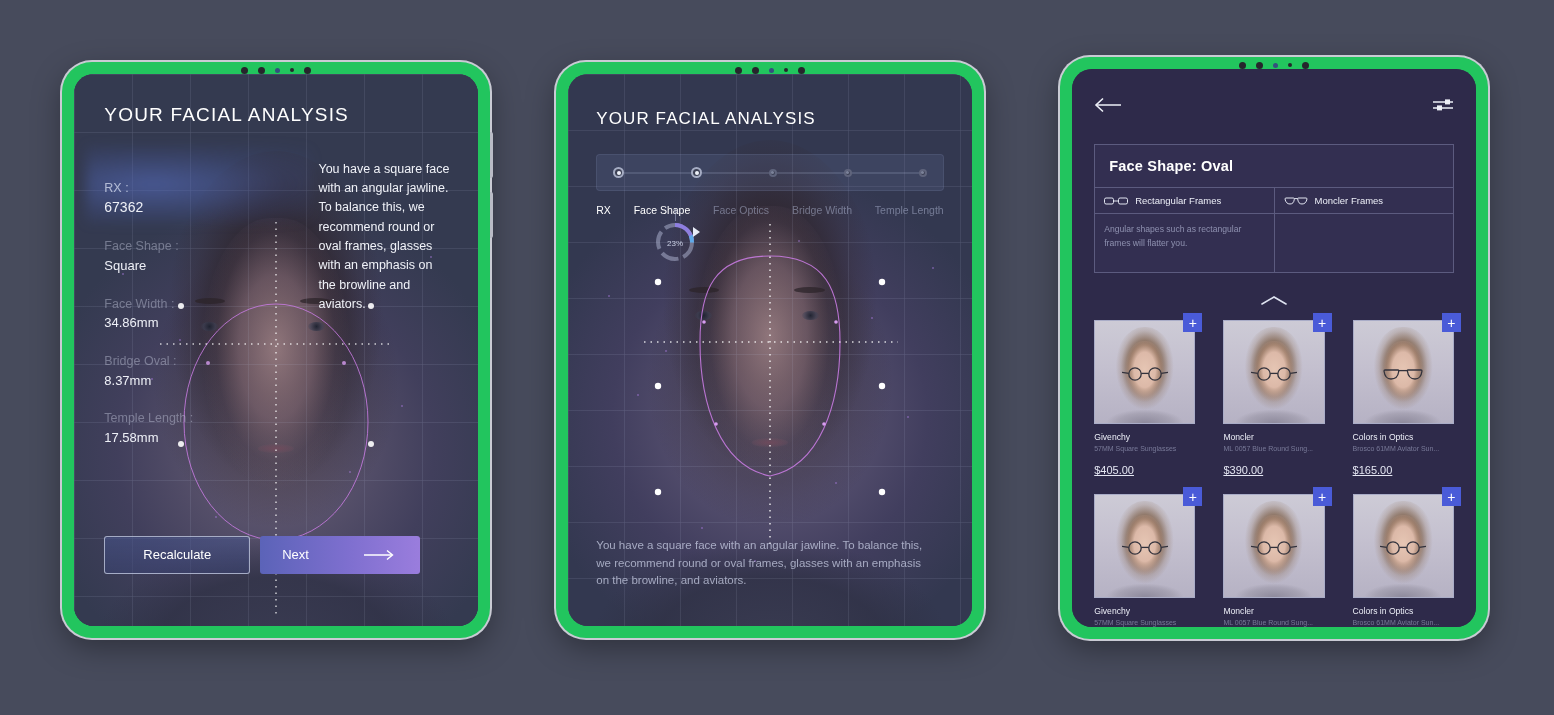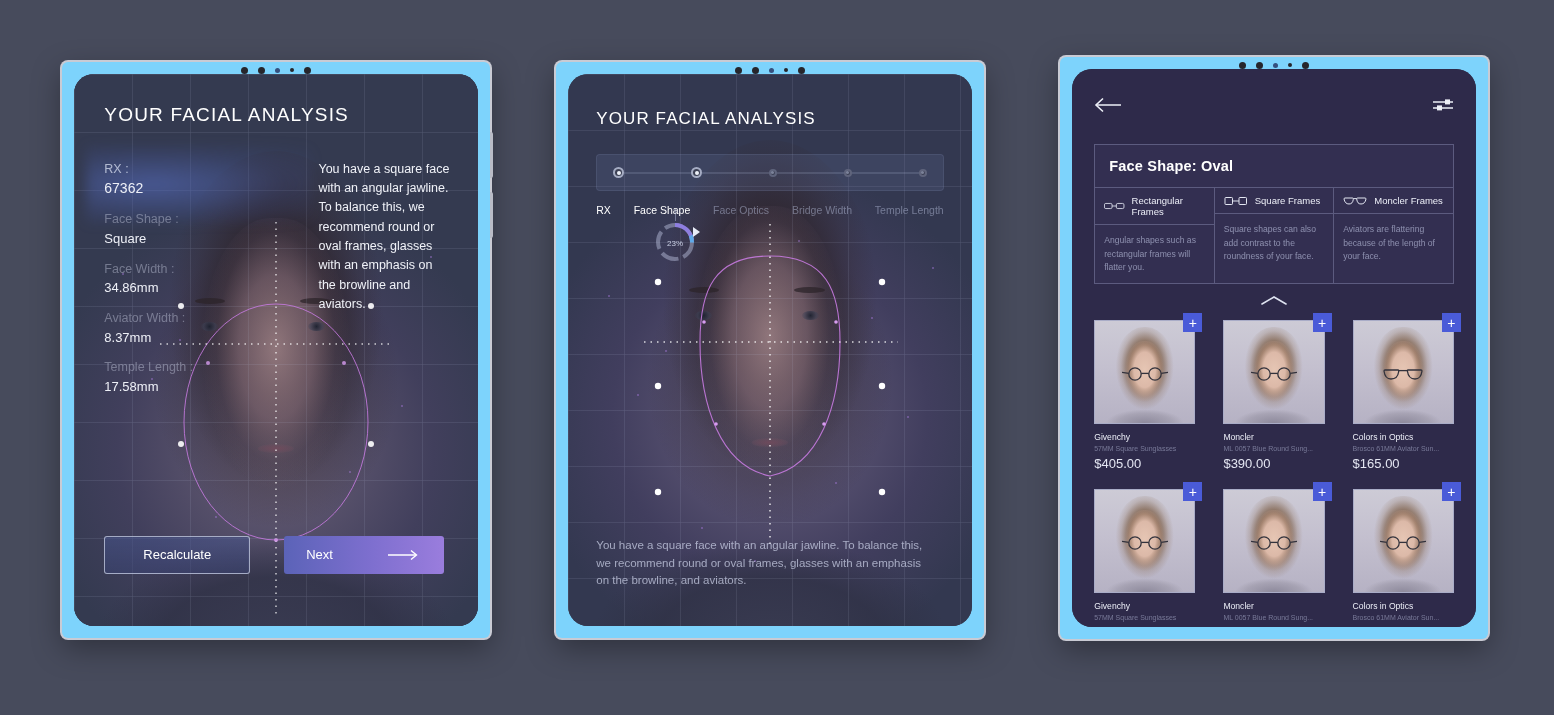--- a/index.html
+++ b/index.html
@@ -8,22 +8,22 @@
     background: #474b5c;
     font-family: "Liberation Sans", sans-serif;
     overflow: hidden;
     position: relative;
   }
   .stage { position: absolute; inset: 0; }
 
   
   .tablet {
     position: absolute;
-    background: #7dd3fc;
-    border-radius: 6px;
+    background: #22c55e;
+    border-radius: 30px;
     padding: 12px;
     box-shadow: 0 0 0 2px #c9cbd4, 0 10px 30px rgba(0,0,0,.35);
   }
   .screen {
     position: relative;
     width: 100%; height: 100%;
     border-radius: 20px;
     overflow: hidden;
     background: #3c4054;
   }
@@ -113,34 +113,34 @@
     font-size:19px; letter-spacing:1.2px; color:#fff; font-weight:400;
     z-index:12;
   }
   .p1-metrics { position:absolute; left:7.5%; top:15.5%; z-index:12; }
   .p1-glow {
     position:absolute; left:3%; top:13%;
     width:56%; height:14%;
     background: radial-gradient(ellipse at 30% 50%, rgba(88,112,200,.55) 0%, rgba(70,90,170,.18) 60%, rgba(0,0,0,0) 100%);
     filter: blur(6px); z-index:10;
   }
-  .metric { margin-bottom:11px; }
+  .metric { margin-bottom:11px;margin-top:19px; }
   .metric .k { font-size:12.5px; color:rgba(205,210,228,.42); line-height:1.5; }
   .metric .v { font-size:13px; color:#eef0f7; line-height:1.5; }
   .metric:first-child .k { color:rgba(222,228,245,.72); }
   .metric:first-child .v { font-size:14px; font-weight:400; }
 
   .p1-desc {
     position:absolute; right:6.5%; top:15.5%; width:33%;
     font-size:12.5px; line-height:1.55; color:#f0f2f8; z-index:12;
   }
 
   .p1-actions {
     position:absolute; left:7.5%; right:6.5%; bottom:9.5%;
-    display:flex; gap:34px; z-index:14;
+    display:flex; gap:10px; z-index:14;
   }
   .btn {
     height:38px; border-radius:3px; display:flex; align-items:center;
     justify-content:center; font-size:13px; color:#fff; cursor:pointer;
   }
   .btn-outline {
     flex:0 0 42%;
     border:1px solid rgba(210,216,235,.7);
     background: linear-gradient(180deg, rgba(70,84,140,.55), rgba(58,68,118,.5));
   }
@@ -257,21 +257,21 @@
   }
   .glasses { position:absolute; left:50%; top:44%; transform:translateX(-50%); }
   .plus {
     position:absolute; top:-7px; right:-7px;
     width:19px; height:19px; background:#4a5bd8;
     display:flex; align-items:center; justify-content:center;
     color:#fff; font-size:14px; line-height:1; cursor:pointer; z-index:5;
   }
   .prod .brand { font-size:8.6px; color:#eceef7; margin-top:8px; }
   .prod .model { font-size:7px; color:rgba(190,196,226,.5); margin-top:3px; }
-  .prod .price { font-size:13px; color:#e4e6f2; margin-top:4px; }
+  .prod .price { font-size:11px; color:#e4e6f2; margin-top:12px;text-decoration:underline; }
 </style>
 </head>
 <body>
 
 <div class="stage">
 
   <div class="tablet" style="left:62px; top:62px; width:428px; height:576px;">
     <div class="notch">
       <i></i>
         <i></i>
@@ -330,21 +330,21 @@
         </div>
         <div class="metric">
           <div class="k">Face Shape :</div>
           <div class="v">Square</div>
         </div>
         <div class="metric">
           <div class="k">Face Width :</div>
           <div class="v">34.86mm</div>
         </div>
         <div class="metric">
-          <div class="k">Aviator Width :</div>
+          <div class="k">Bridge Oval :</div>
           <div class="v">8.37mm</div>
         </div>
         <div class="metric">
           <div class="k">Temple Length :</div>
           <div class="v">17.58mm</div>
         </div>
       </div>
 
       <div class="p1-desc">You have a square face with an angular jawline. To balance this, we recommend round or oval frames, glasses with an emphasis on the browline and aviators.</div>
 
@@ -493,42 +493,30 @@
               <svg width="24" height="10" viewBox="0 0 24 10">
                 <rect x="0.5" y="2" width="9" height="6" rx="1.6" fill="none" stroke="#e3e6f2" stroke-width="1"></rect>
                 <rect x="14.5" y="2" width="9" height="6" rx="1.6" fill="none" stroke="#e3e6f2" stroke-width="1"></rect>
                 <line x1="9.5" y1="5" x2="14.5" y2="5" stroke="#e3e6f2" stroke-width="1"></line>
               </svg>
               <span>Rectangular Frames</span>
             </div>
             <div class="col-body">Angular shapes such as rectangular frames will flatter you.</div>
           </div>
 
-          <div class="col">
-            <div class="col-head">
-              <svg width="24" height="10" viewBox="0 0 24 10">
-                <rect x="1" y="1.5" width="7.5" height="7" rx="0.8" fill="none" stroke="#e3e6f2" stroke-width="1"></rect>
-                <rect x="15" y="1.5" width="7.5" height="7" rx="0.8" fill="none" stroke="#e3e6f2" stroke-width="1"></rect>
-                <line x1="8.5" y1="5" x2="15" y2="5" stroke="#e3e6f2" stroke-width="1"></line>
-              </svg>
-              <span>Square Frames</span>
-            </div>
-            <div class="col-body">Square shapes can also add contrast to the roundness of your face.</div>
-          </div>
 
           <div class="col">
             <div class="col-head">
               <svg width="24" height="10" viewBox="0 0 24 10">
                 <path d="M1 3 Q1 2 2 2 L9.5 2 Q10.5 2 10.3 3.2 Q9.8 8 6 8 Q2 8 1 3 Z" fill="none" stroke="#e3e6f2" stroke-width="1"></path>
                 <path d="M13.7 3 Q13.5 2 14.5 2 L22 2 Q23 2 23 3 Q22 8 18 8 Q14.2 8 13.7 3 Z" fill="none" stroke="#e3e6f2" stroke-width="1"></path>
                 <line x1="10.3" y1="2.6" x2="13.7" y2="2.6" stroke="#e3e6f2" stroke-width="1"></line>
               </svg>
               <span>Moncler Frames</span>
             </div>
-            <div class="col-body">Aviators are flattering because of the length of your face.</div>
           </div>
 
         </div>
       </div>
 
       <div class="collapse">
         <svg width="30" height="12" viewBox="0 0 30 12">
           <polyline points="3,9 15,2 27,9" fill="none" stroke="#dfe3f1" stroke-width="1.6" stroke-linecap="round"></polyline>
         </svg>
       </div>

